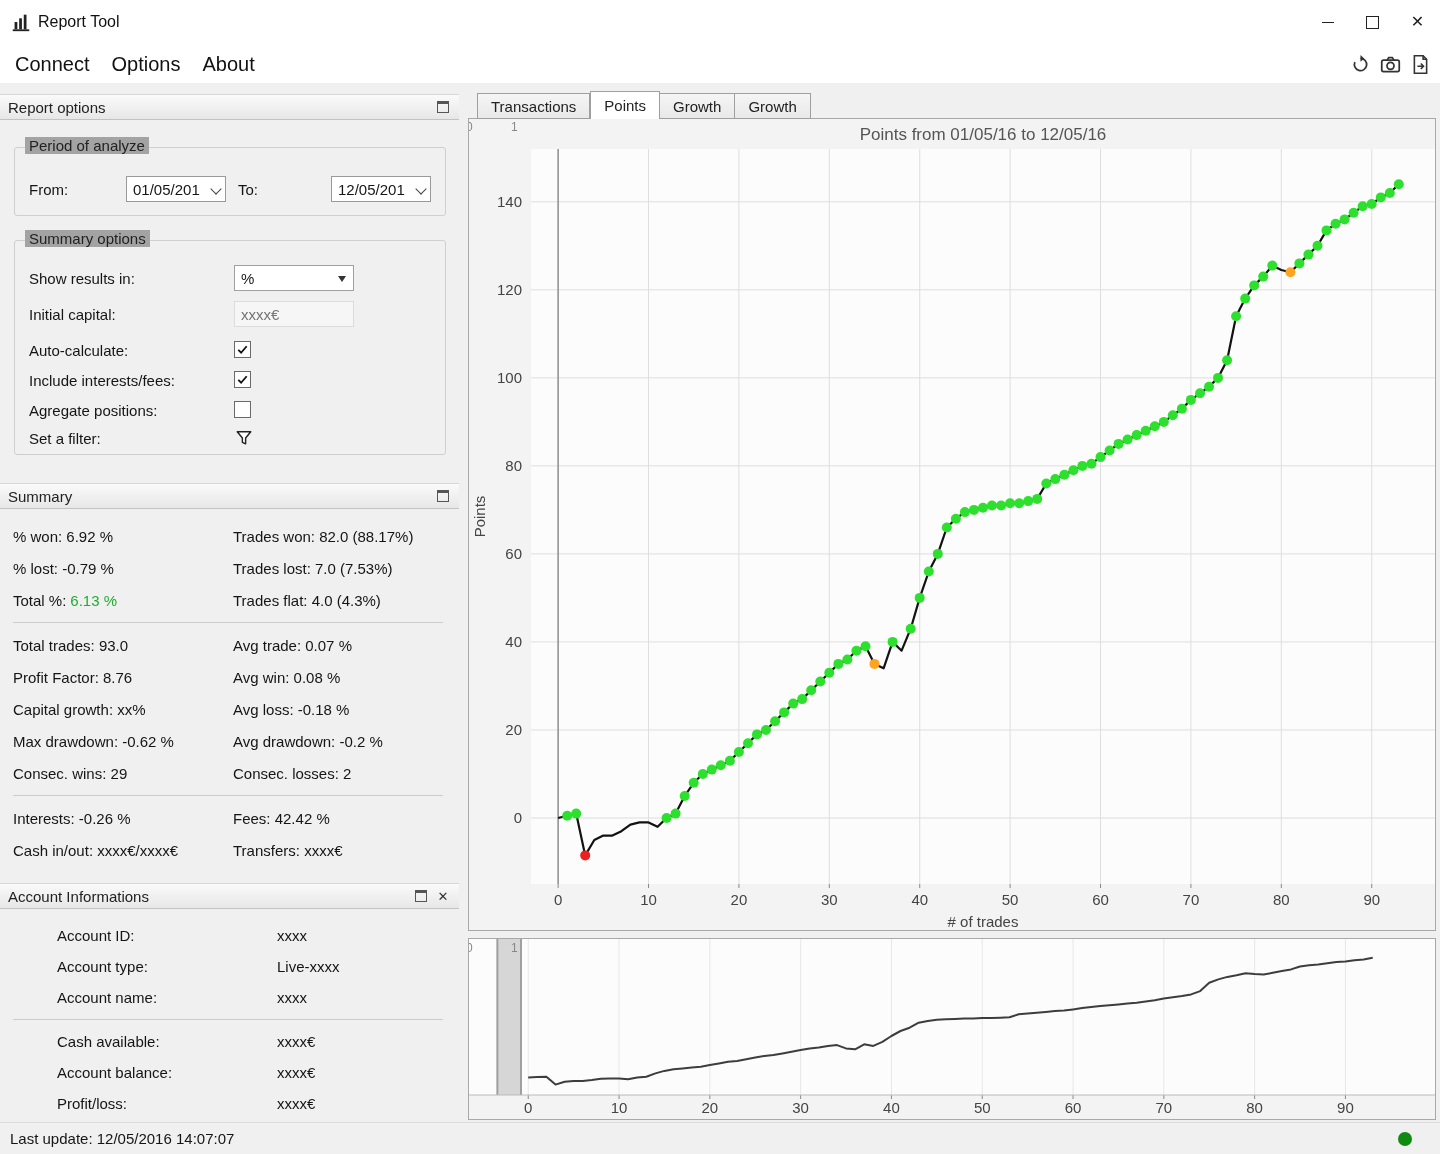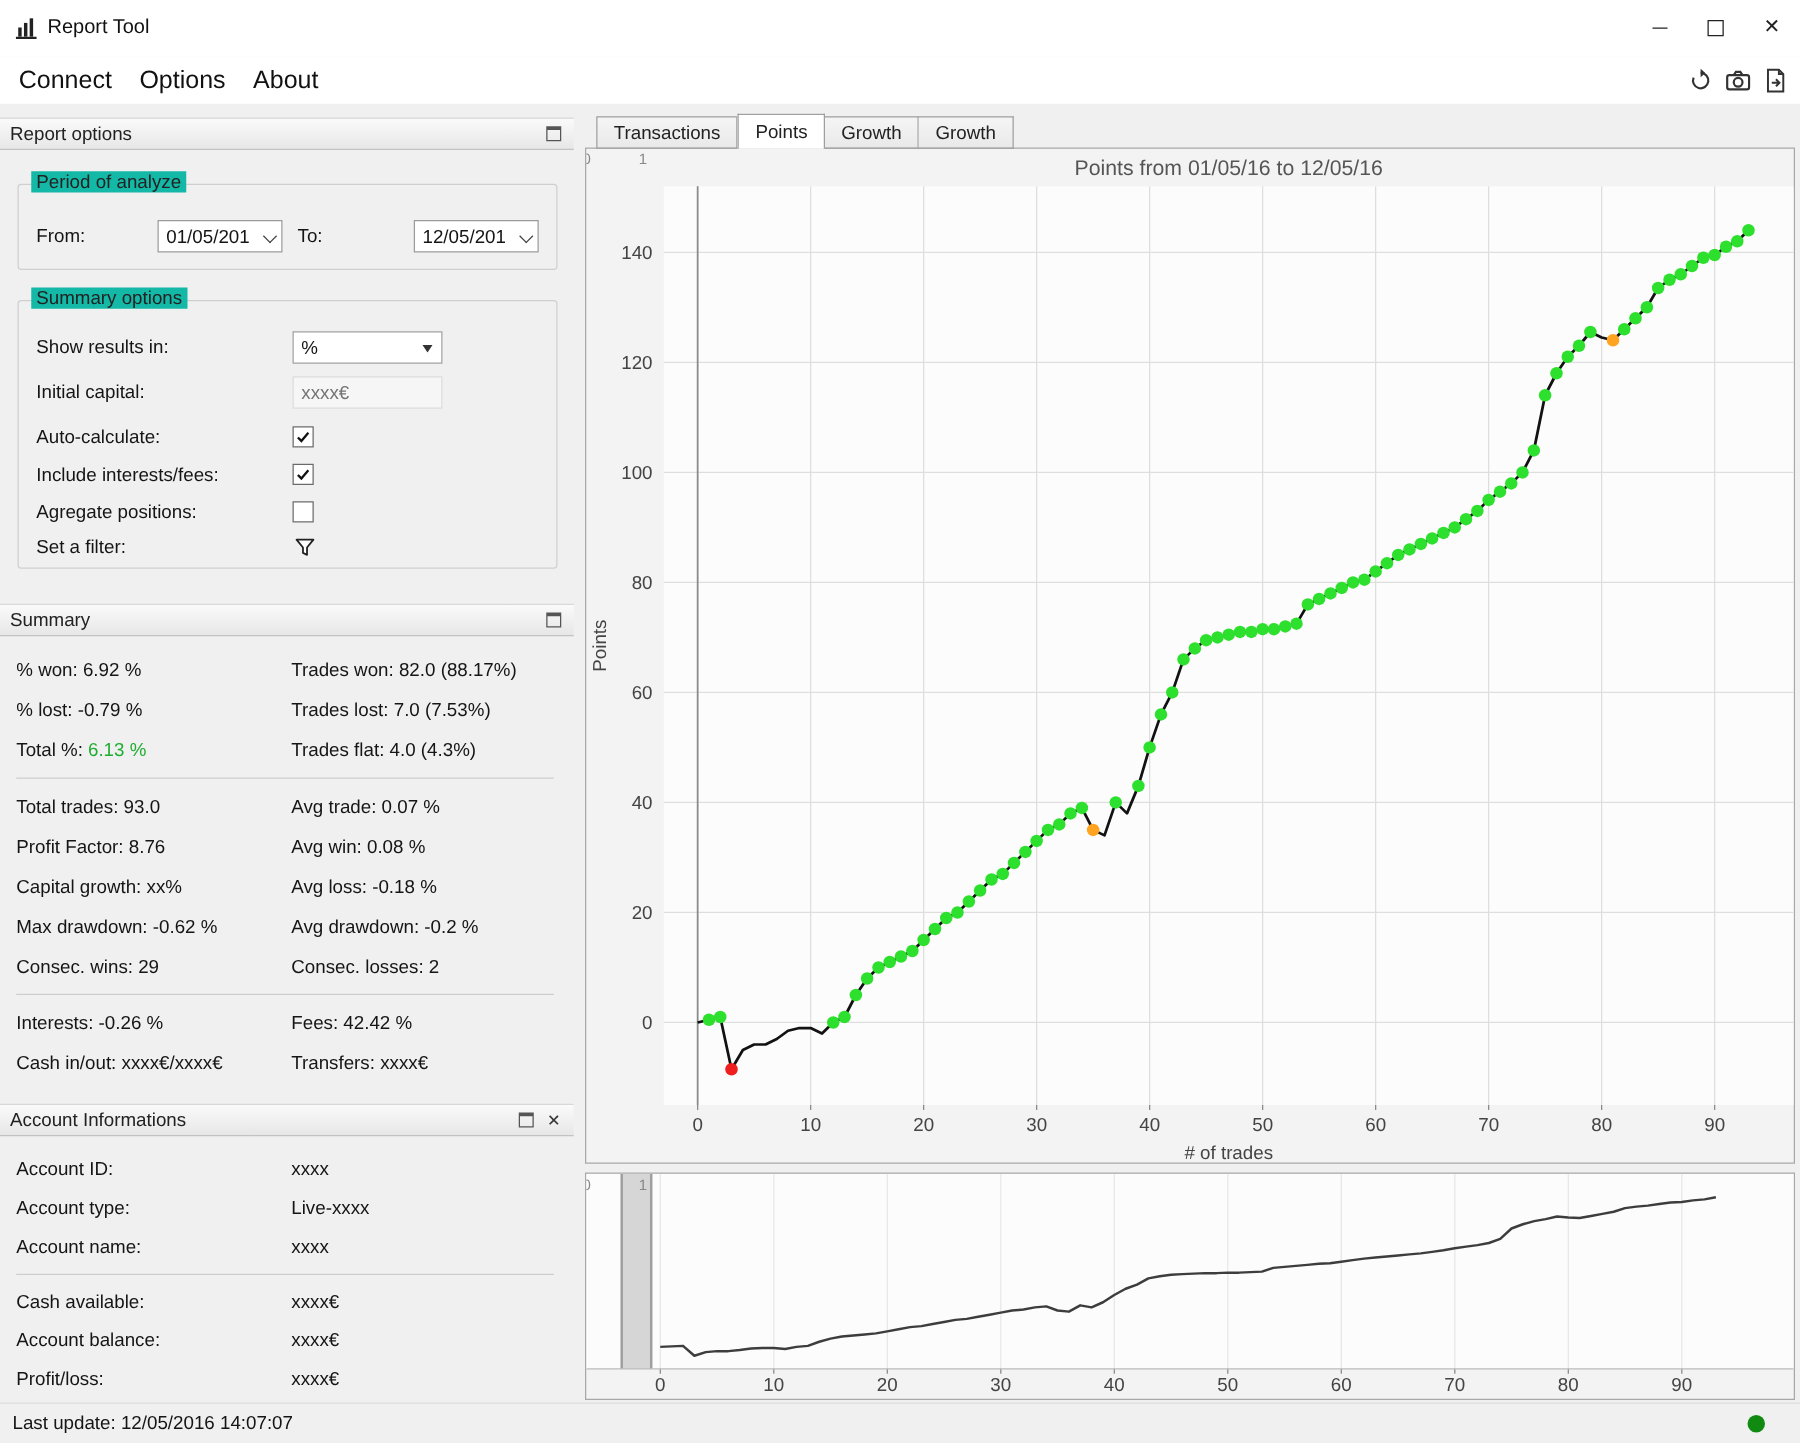--- a/index.html
+++ b/index.html
@@ -30,41 +30,41 @@
     display:flex;align-items:center;padding:0 8px;}
   .panel-title{flex:1;font-size:15px;color:#222;}
   .hdr-btn{width:16px;height:14px;display:flex;align-items:center;justify-content:center;margin-left:6px;}
   .float-glyph{display:block;width:10px;height:8px;border:1px solid #555;border-top:3px solid #555;}
   .close-glyph{font-size:13px;color:#333;line-height:1;}
   #hdr-report{top:94px}#hdr-summary{top:483px}#hdr-account{top:883px}
   
   .gb{position:absolute;border:1px solid #cfcfcf;border-radius:3px;}
   #gb-period{left:14px;top:147px;width:430px;height:67px;}
   #gb-options{left:14px;top:240px;width:430px;height:213px;text-decoration:underline;}
-  .gb-legend{position:absolute;top:-11px;left:10px;background:#14b8a6;padding:0 4px;font-size:15px;color:#222;}
+  .gb-legend{position:absolute;top:-11px;left:10px;background:#a3a3a3;padding:0 4px;font-size:15px;color:#222;}
   .opt-row{position:absolute;left:0;right:0;height:26px;}
   .opt-label{position:absolute;left:14px;top:50%;transform:translateY(-50%);}
   .combo{position:absolute;top:0;height:26px;box-sizing:border-box;background:#fff;border:1px solid #9a9a9a;
     display:flex;align-items:center;padding:0 18px 0 6px;white-space:nowrap;overflow:hidden;}
   .combo .chev{position:absolute;right:5px;top:8px;width:7px;height:7px;border-right:1.5px solid #444;border-bottom:1.5px solid #444;transform:rotate(45deg);}
   .select{position:absolute;top:0;height:26px;box-sizing:border-box;background:#fff;border:1px solid #a0a0a0;
     display:flex;align-items:center;padding:0 6px;}
   .select .tri{position:absolute;right:7px;top:10px;width:0;height:0;border-left:4px solid transparent;border-right:4px solid transparent;border-top:6px solid #333;}
   .input-dis{position:absolute;top:0;height:26px;box-sizing:border-box;background:#f6f6f6;border:1px solid #dcdcdc;
     color:#a9a9a9;font-size:15px;font-family:inherit;padding:0 6px;}
   .checkbox{position:absolute;width:17px;height:17px;box-sizing:border-box;background:#fff;border:1px solid #6a6a6a;
     display:flex;align-items:center;justify-content:center;}
   .checkbox svg{display:none;}
   .checkbox.checked svg{display:block;}
   .filter-btn{position:absolute;width:20px;height:20px;display:flex;align-items:center;justify-content:center;}
   
   .stat-body{position:absolute;left:0;width:459px;padding-top:8px;}
   #summary-body{top:512px}#account-body{top:912px}
   .stat-row{height:32px;position:relative;}
-  .stat-row.acct{height:31px;}
+  .stat-row.acct{height:31px;margin-left:44px;}
   .stat-cell{position:absolute;top:0;bottom:0;display:flex;align-items:center;white-space:nowrap;}
   .stat-cell.c0{left:13px}.stat-cell.c1{left:233px}
   .stat-cell span{margin-left:4px;}
   .sep{border-top:1px solid #cdcdcd;margin:6px 0 6px 13px;width:430px;height:0;}
   
   .statusbar{position:absolute;left:0;top:1122px;width:1440px;height:32px;background:#f0f0f0;border-top:1px solid #dcdcdc;box-sizing:border-box;}
   .status-text{position:absolute;left:10px;top:0;height:31px;display:flex;align-items:center;}
   .status-dot{position:absolute;left:1398px;top:9px;width:14px;height:14px;border-radius:50%;}
   
   .tabbar{position:absolute;left:477px;top:91px;height:28px;display:flex;z-index:5;}

